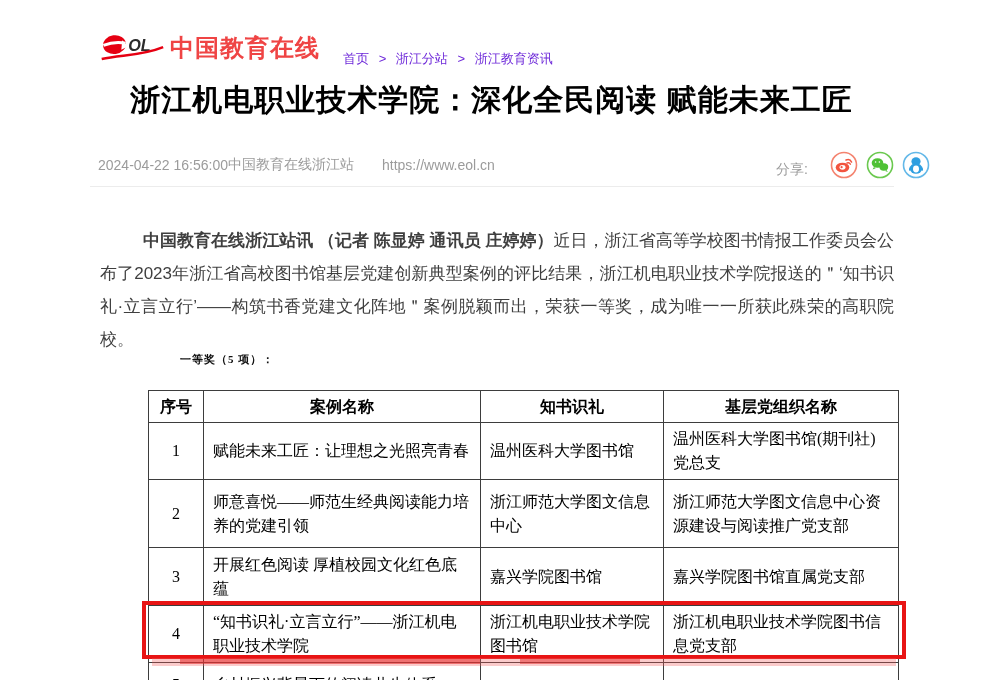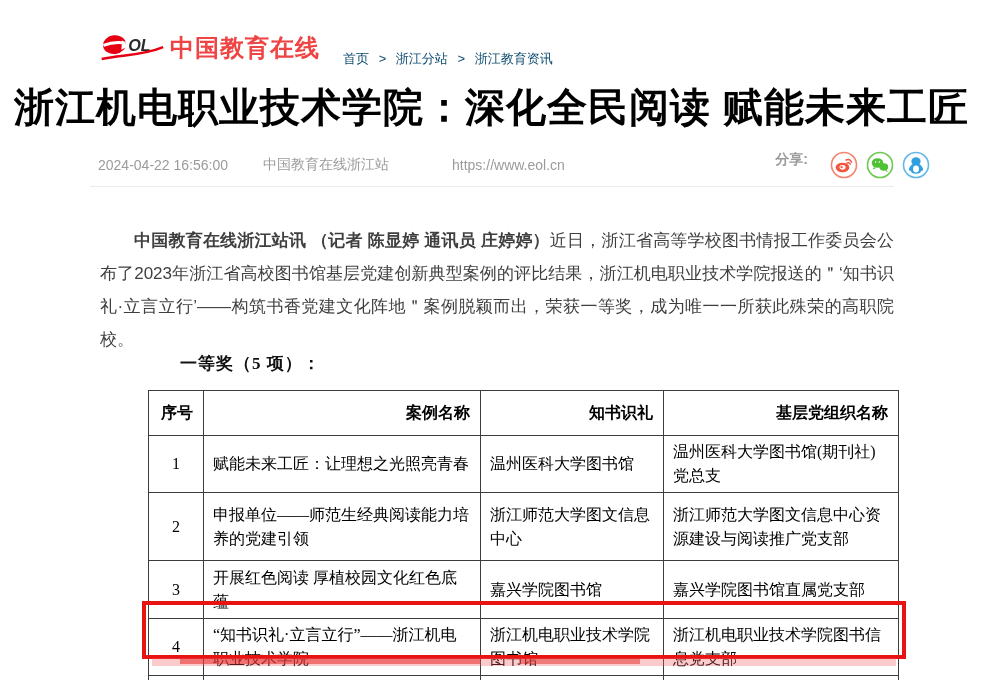--- a/index.html
+++ b/index.html
@@ -5,48 +5,48 @@
   * { margin:0; padding:0; box-sizing:border-box; }
   html,body { background:#fff; }
   .page {
     position:relative; width:983px; height:680px; background:#fff;
     overflow:hidden; font-family:"Liberation Sans", sans-serif;
   }
   
   .header { position:absolute; left:100px; top:26px; height:44px; display:flex; align-items:center; }
   .logo { display:flex; align-items:center; cursor:pointer; }
   .site-name { font-size:24px; font-weight:bold; color:#ef4444; letter-spacing:1px; margin-left:6px; }
-  .breadcrumb { margin-left:20px; font-size:13px; color:#0c4a6e; margin-top:22px; }
+  .breadcrumb { margin-left:20px; font-size:13px; color:#6d28d9; margin-top:22px; }
   .breadcrumb span { margin:0 3px; }
   .crumb { cursor:pointer; }
   
   .title { position:absolute; top:80px; left:0; width:983px; text-align:center;
-           font-size:40px; font-weight:bold; color:#000; letter-spacing:1px; }
+           font-size:30px; font-weight:bold; color:#000; letter-spacing:1px; }
   
   .meta { position:absolute; top:150px; left:98px; width:832px; height:30px;
-          display:flex; align-items:center; font-size:14px; color:#9b9b9b;gap:35px; }
+          display:flex; align-items:center; font-size:14px; color:#9b9b9b; }
   .meta .src { }
   .meta .url { margin-left:28px; }
-  .share { margin-left:auto; display:flex; align-items:flex-start;font-weight:bold; }
+  .share { margin-left:auto; display:flex; align-items:flex-end; }
   .share-label { margin-right:14px; color:#9b9b9b; }
   .share-icon { width:28px; height:28px; margin-left:8px; cursor:pointer; }
   .divider { position:absolute; top:186px; left:90px; width:804px; height:1px; background:#ececec; }
   
   .paragraph { position:absolute; top:224px; left:100px; width:794px;
                font-size:17px; line-height:33px; color:#3f3f3f; text-align:justify; text-indent:2em; }
-  .paragraph b { color:#3f3f3f; }
+  .paragraph b { color:#3f3f3f;margin-left:9px; }
   
-  .section-heading { position:absolute; top:352px; left:180px; font-size:17px; font-weight:bold;
+  .section-heading { position:absolute; top:352px; left:180px; font-size:11px; font-weight:bold;
                      color:#111; font-family:"Liberation Serif", serif; letter-spacing:1px; }
   
   .award-table { position:absolute; top:390px; left:148px; width:750px;
                  border-collapse:collapse; table-layout:fixed;
                  font-family:"Liberation Serif", serif; font-size:16px; color:#000; }
   .award-table th, .award-table td { border:1px solid #3d3d3d; line-height:24px; padding:4px 9px; }
-  .award-table th { font-weight:bold; text-align:right; height:32px; padding:10px;margin-left:22px; }
+  .award-table th { font-weight:bold; text-align:center; height:32px; padding:2px;margin-left:22px; }
   .award-table td.seq { text-align:center; }
   .c1 { width:55px; } .c2 { width:277px; } .c3 { width:183px; } .c4 { width:235px; }
   
   .highlight-box { position:absolute; left:142px; top:601px; width:764px; height:58px;
                    border:4px solid #e81414; pointer-events:none; }
   .highlight-smear { position:absolute; left:152px; top:658px; width:744px; height:8px;
                      background:rgba(242,92,92,0.32); pointer-events:none; }
   .smear-dark-a { position:absolute; left:180px; top:659px; width:300px; height:5px; background:rgba(230,40,40,0.55); }
   .smear-dark-b { position:absolute; left:520px; top:659px; width:120px; height:5px; background:rgba(230,40,40,0.5); }
 </style>
@@ -132,21 +132,21 @@
       <th>基层党组织名称</th>
     </tr>
     <tr style="height:56px;">
       <td class="seq">1</td>
       <td>赋能未来工匠：让理想之光照亮青春</td>
       <td>温州医科大学图书馆</td>
       <td>温州医科大学图书馆(期刊社)党总支</td>
     </tr>
     <tr style="height:68px;">
       <td class="seq">2</td>
-      <td>申报单位——师范生经典阅读能力培养的党建引领</td>
+      <td>师意喜悦——师范生经典阅读能力培养的党建引领</td>
       <td>浙江师范大学图文信息中心</td>
       <td>浙江师范大学图文信息中心资源建设与阅读推广党支部</td>
     </tr>
     <tr style="height:58px;">
       <td class="seq">3</td>
       <td>开展红色阅读 厚植校园文化红色底蕴</td>
       <td>嘉兴学院图书馆</td>
       <td>嘉兴学院图书馆直属党支部</td>
     </tr>
     <tr style="height:50px;">

